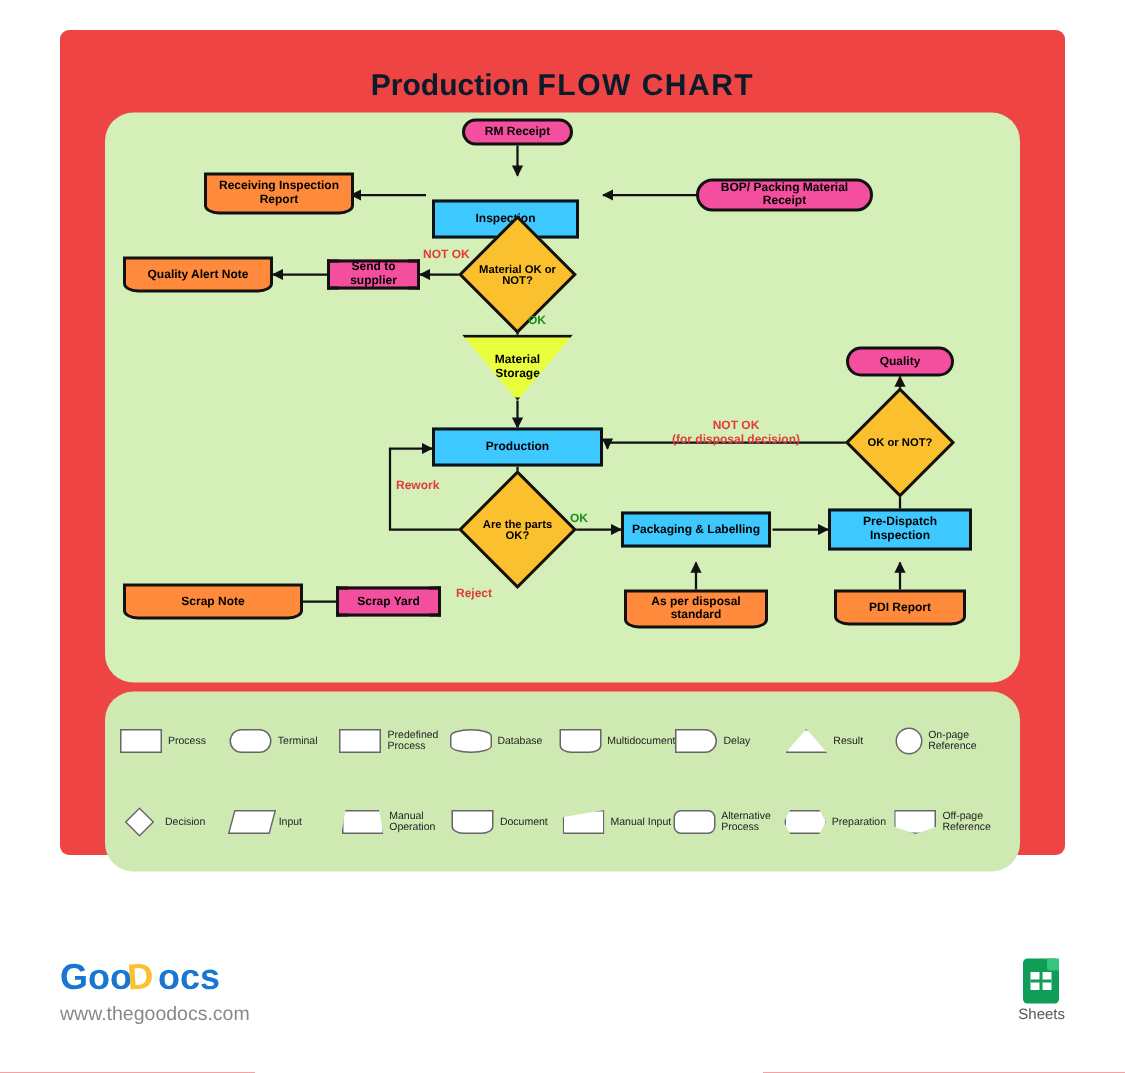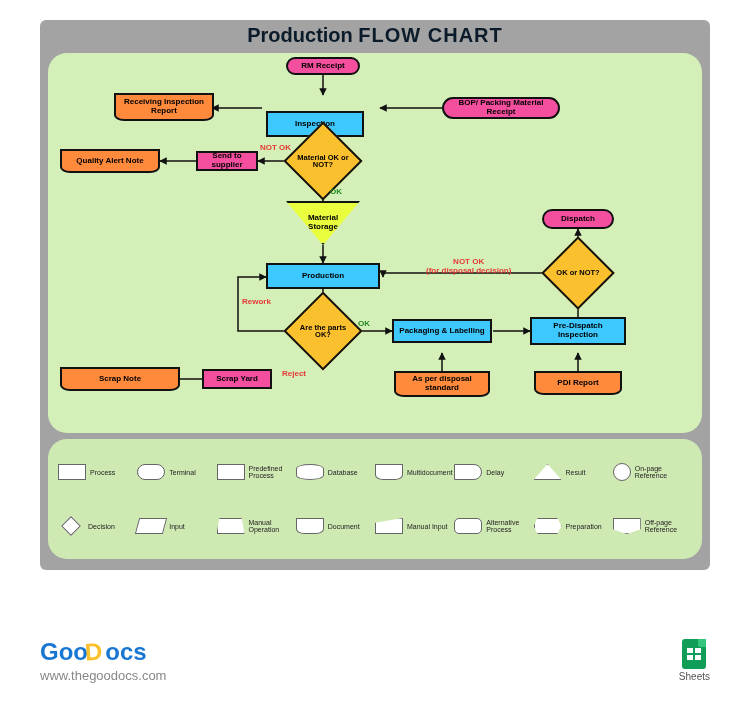--- a/index.html
+++ b/index.html
@@ -1,17 +1,17 @@
 <!DOCTYPE html>
 <html><head>
 <meta charset="utf-8">
 <style>
   * { box-sizing: border-box; margin: 0; padding: 0; }
   body { font-family: Arial, Helvetica, sans-serif; width: 750px; height: 715px; background: #fff; position: relative; }
-  .chart-frame { position: absolute; left: 40px; top: 20px; width: 670px; height: 550px; background: #a3a3a3; border-radius: 6px; padding: 2px; }
+  .chart-frame { position: absolute; left: 40px; top: 20px; width: 670px; height: 550px; background: #ef4444; border-radius: 6px; padding: 24px; }
   .title { text-align: center; font-size: 20px; font-weight: 700; color: #0c1b2a; margin: 2px 0 6px; }
   .title .accent { letter-spacing: 1px; }
   .panel { background: #d4f0b8; border-radius: 19px; margin: 0 6px 6px; position: relative; }
   .flow-area { height: 380px; }
   .legend-area { height: 120px; margin-top: 6px; background: #cfe9b3; }
   
   .node { position: absolute; font-size: 8px; font-weight: 600; display: flex; align-items: center; justify-content: center; text-align: center; line-height: 1.1; padding: 2px 4px; }
   .terminal { background: #f44f9e; border: 2px solid #111; border-radius: 14px; }
   .process  { background: #3dc8ff; border: 2px solid #111; }
   .docnode  { background: #ff8a3c; border: 2px solid #111; border-bottom-left-radius: 10px 6px; border-bottom-right-radius: 10px 6px; }
@@ -112,21 +112,21 @@
     </div>
 
     <div class="node process" style="left:344px;top:266px;width:100px;height:24px">Packaging &amp; Labelling</div>
     <div class="node process" style="left:482px;top:264px;width:96px;height:28px">Pre-Dispatch Inspection</div>
 
     <div class="decision-wrap" style="left:504px;top:194px;width:52px;height:52px">
       <div class="decision-bg"></div>
         <div class="decision-txt">OK or NOT?</div>
     </div>
 
-    <div class="node terminal" style="left:494px;top:156px;width:72px;height:20px">Dispatch</div>
+    <div class="node terminal" style="left:494px;top:156px;width:72px;height:20px">Quality</div>
 
     <div class="node predef" style="left:154px;top:316px;width:70px;height:20px">Scrap Yard</div>
     <div class="node docnode" style="left:12px;top:314px;width:120px;height:24px">Scrap Note</div>
     <div class="node docnode" style="left:346px;top:318px;width:96px;height:26px">As per disposal standard</div>
     <div class="node docnode" style="left:486px;top:318px;width:88px;height:24px">PDI Report</div>
 
     <div class="edge-label" style="left:212px;top:90px">NOT OK</div>
     <div class="edge-label edge-ok" style="left:282px;top:134px">OK</div>
     <div class="edge-label" style="left:194px;top:244px">Rework</div>
     <div class="edge-label edge-ok" style="left:310px;top:266px">OK</div>

